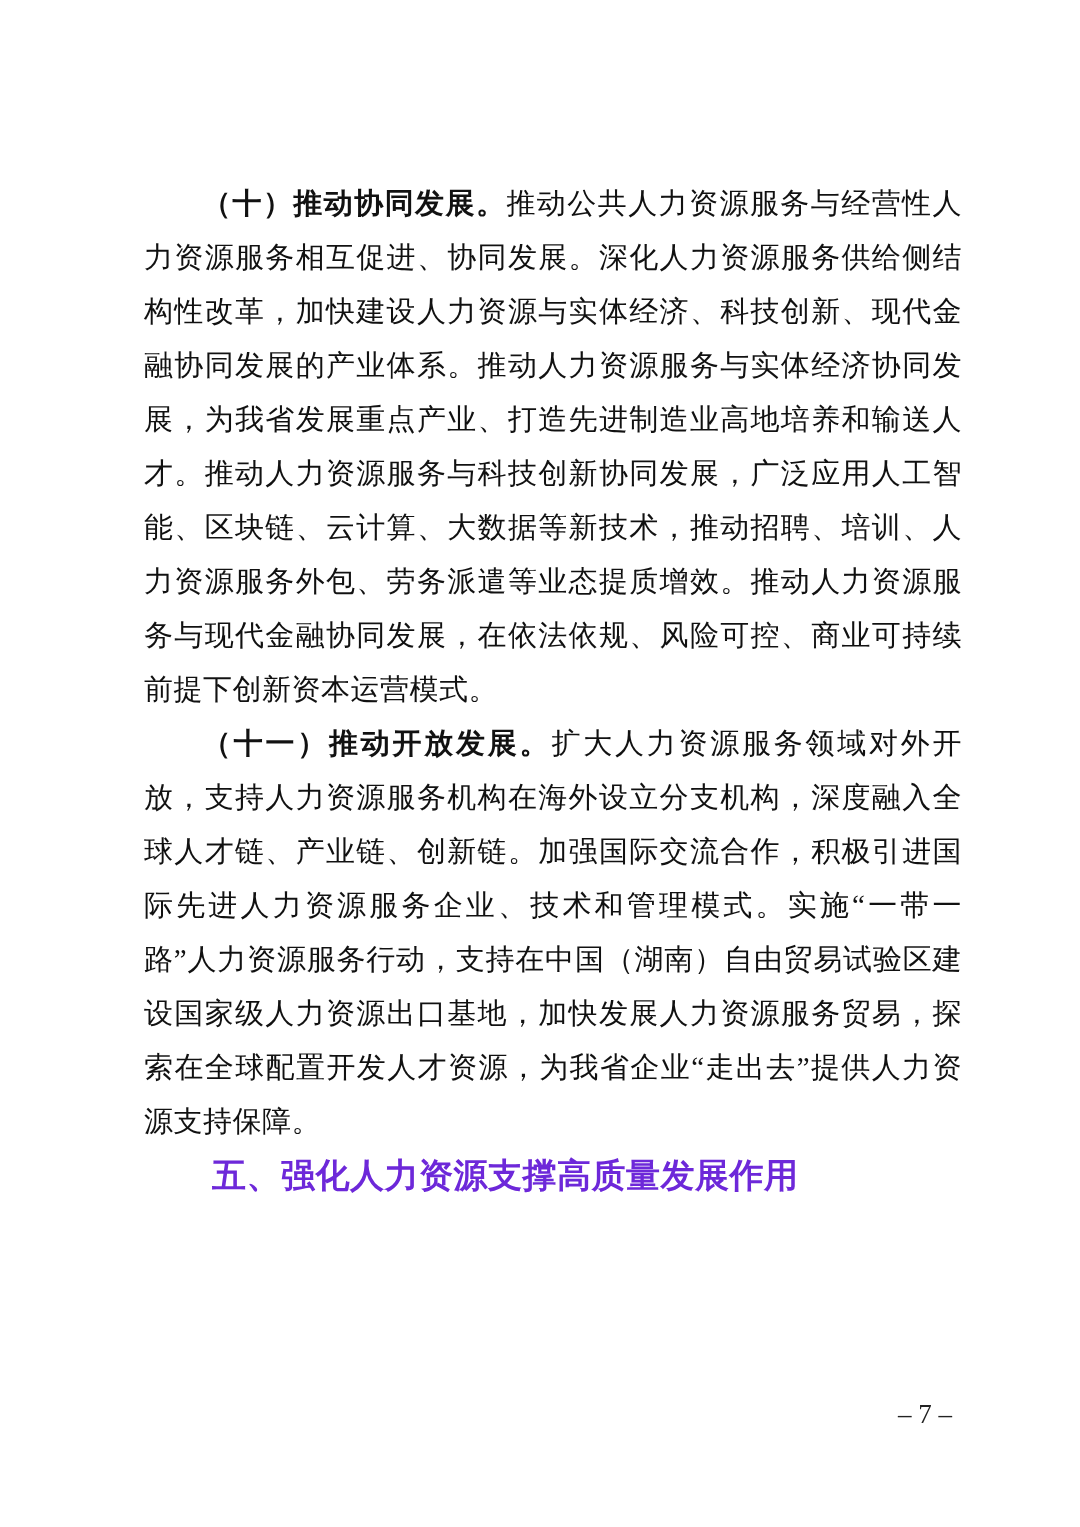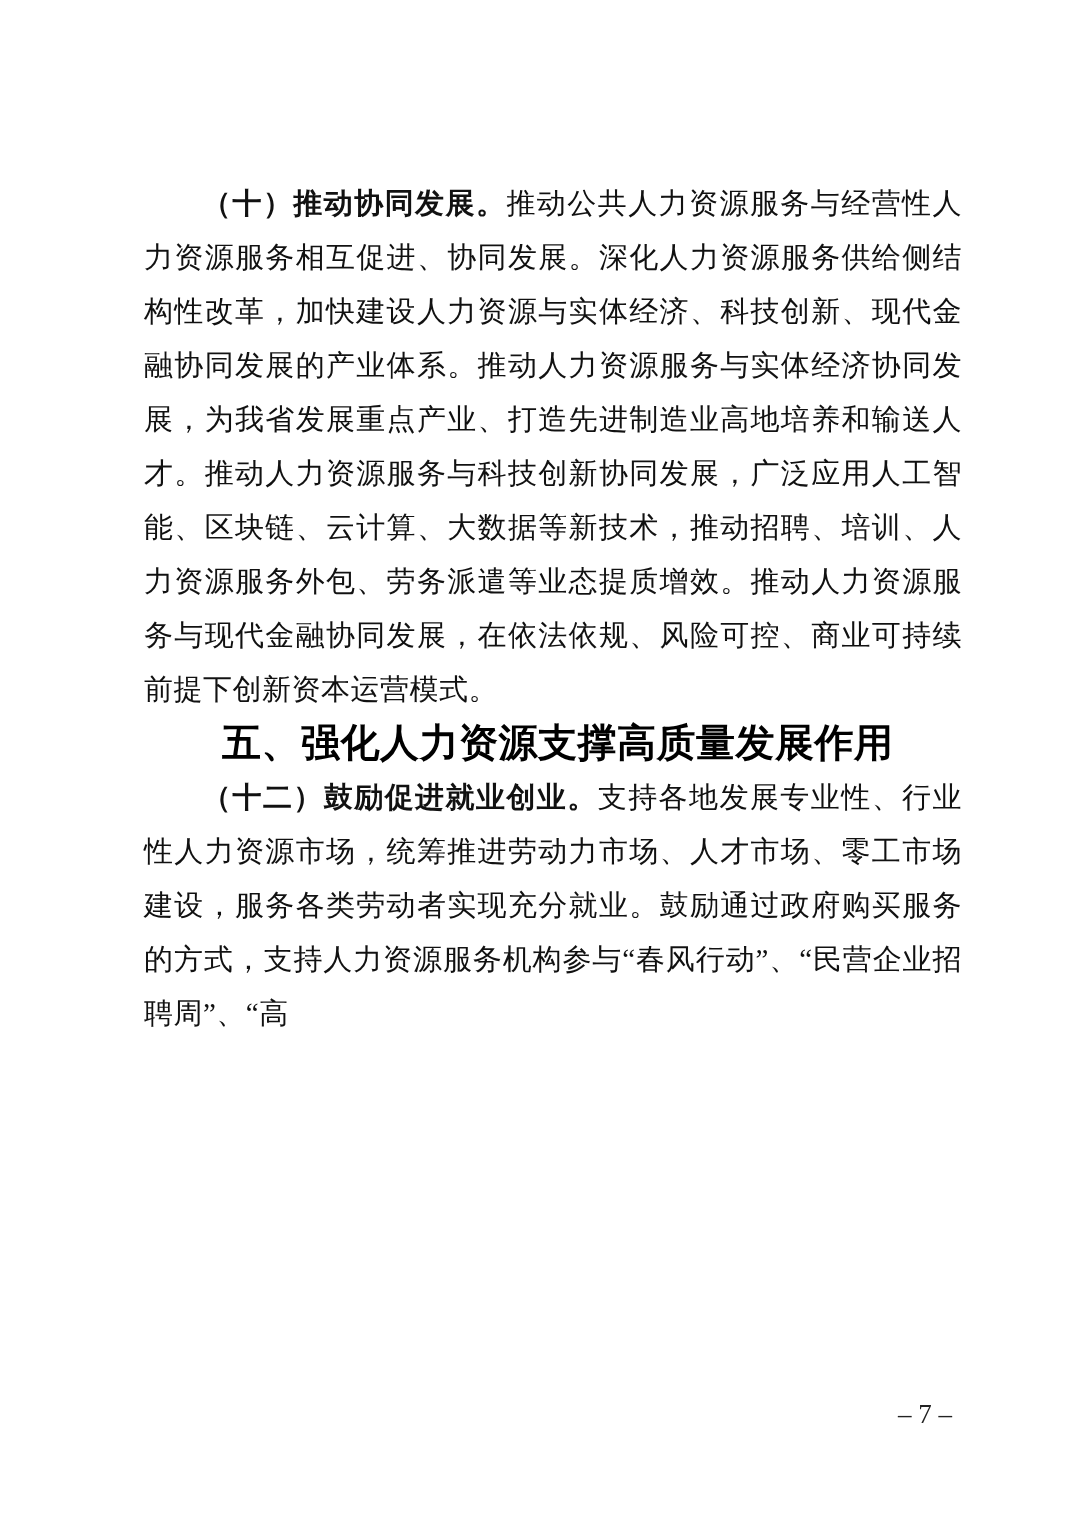--- a/index.html
+++ b/index.html
@@ -34,39 +34,39 @@
     text-indent: 2em;
   }
   .para .lead {
     font-weight: bold;
   }
   .section-heading {
     margin: 0;
     text-indent: 2em;
     font-family: "Liberation Sans", sans-serif;
     font-weight: bold;
-    font-size: 39px;
+    font-size: 34px;
     line-height: 54px;
-    color: #000000;
+    color: #6d28d9;
   }
   .page-footer {
     position: absolute;
     right: 140px;
     top: 1398px;
     font-size: 27px;
     line-height: 32px;
     color: #222222;
     font-family: "Liberation Serif", serif;
   }
 </style>
 </head>
 <body>
 
 <div class="page">
   <main class="content" id="document-body">
       <p class="para"><span class="lead">（十）推动协同发展。</span><span class="body-text">推动公共人力资源服务与经营性人力资源服务相互促进、协同发展。深化人力资源服务供给侧结构性改革，加快建设人力资源与实体经济、科技创新、现代金融协同发展的产业体系。推动人力资源服务与实体经济协同发展，为我省发展重点产业、打造先进制造业高地培养和输送人才。推动人力资源服务与科技创新协同发展，广泛应用人工智能、区块链、云计算、大数据等新技术，推动招聘、培训、人力资源服务外包、劳务派遣等业态提质增效。推动人力资源服务与现代金融协同发展，在依法依规、风险可控、商业可持续前提下创新资本运营模式。</span></p>
+      <p class="para"><span class="lead">（十一）推动开放发展。</span><span class="body-text">扩大人力资源服务领域对外开放，支持人力资源服务机构在海外设立分支机构，深度融入全球人才链、产业链、创新链。加强国际交流合作，积极引进国际先进人力资源服务企业、技术和管理模式。实施“一带一路”人力资源服务行动，支持在中国（湖南）自由贸易试验区建设国家级人力资源出口基地，加快发展人力资源服务贸易，探索在全球配置开发人才资源，为我省企业“走出去”提供人力资源支持保障。</span></p>
       <h2 class="section-heading"><span>五、强化人力资源支撑高质量发展作用</span></h2>
-      <p class="para"><span class="lead">（十二）鼓励促进就业创业。</span><span class="body-text">支持各地发展专业性、行业性人力资源市场，统筹推进劳动力市场、人才市场、零工市场建设，服务各类劳动者实现充分就业。鼓励通过政府购买服务的方式，支持人力资源服务机构参与“春风行动”、“民营企业招聘周”、“高</span></p>
     </main>
   <footer class="page-footer">
     <span>– 7 –</span>
   </footer>
 </div>
 
 </body></html>

